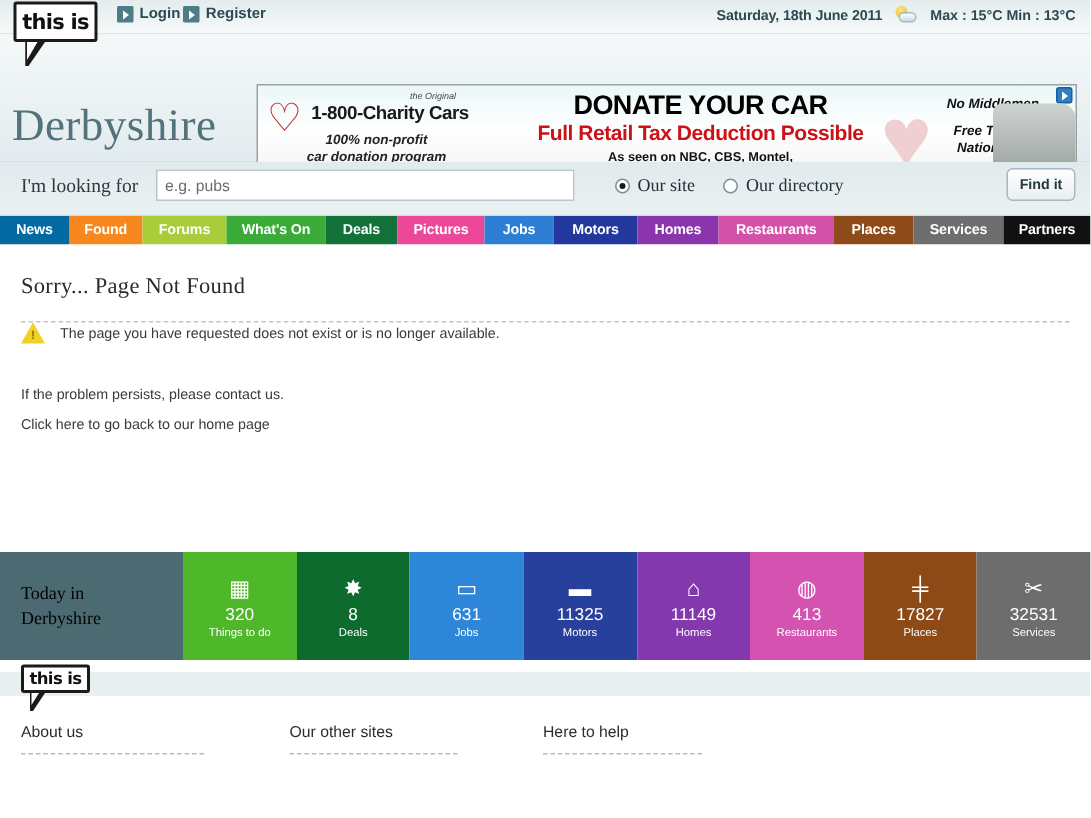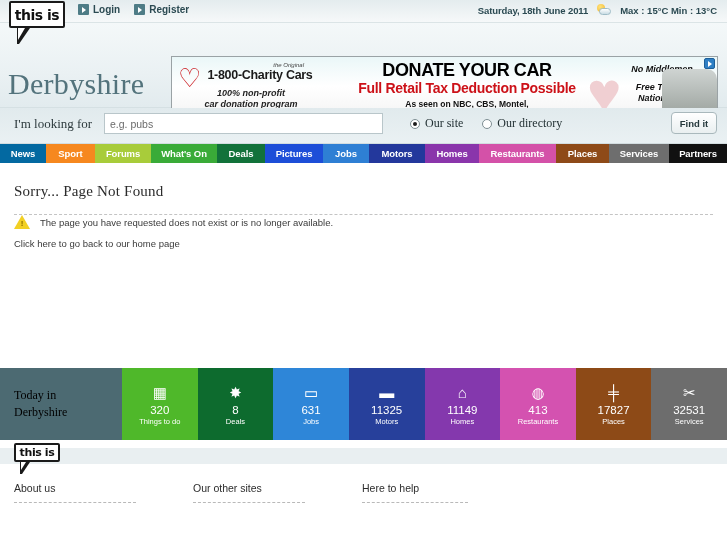--- a/index.html
+++ b/index.html
@@ -13,21 +13,21 @@
 
   
   .topbar {
     position: relative;
     height: 23px;
     background: linear-gradient(to bottom, #e4ecee 0%, #eef3f4 55%, #f6f8f9 100%);
     border-bottom: 1px solid #dbe4e6;
   }
   .auth-links {
     position: absolute; left: 78px; top: 4px;
-    display: flex; gap: 14px; align-items: center;
+    display: flex; gap: 2px; align-items: center;
   }
   .auth-link { display: flex; align-items: center; gap: 4px; cursor: pointer; }
   .auth-ico {
     width: 11px; height: 11px; background:#4e7c86;
     display:flex; align-items:center; justify-content:center;
     border-radius:1px;
   }
   .auth-ico i {
     width:0;height:0;border-left:4px solid #fff;
     border-top:3px solid transparent;border-bottom:3px solid transparent;
@@ -310,41 +310,42 @@
       <label class="radio-wrap">
         <span class="radio"></span>
         <span class="radio-lbl">Our directory</span>
       </label>
     </div>
     <div class="find-btn">Find it</div>
   </div>
 
   <div class="nav" id="nav">
       <div class="nav-item" style="background: #0369a1; width: 46px;">News</div>
-      <div class="nav-item" style="background: rgb(246, 136, 31); width: 49px;">Sport</div>
+      <div class="nav-item" style="background: rgb(246, 136, 31); width: 49px;">Found</div>
       <div class="nav-item" style="background: rgb(168, 204, 58); width: 56px;">Forums</div>
       <div class="nav-item" style="background: rgb(58, 171, 56); width: 66px;">What's On</div>
       <div class="nav-item" style="background: rgb(18, 114, 58); width: 48px;">Deals</div>
-      <div class="nav-item" style="background: #1d4ed8; width: 58px;">Pictures</div>
+      <div class="nav-item" style="background: #ec4899; width: 58px;">Pictures</div>
       <div class="nav-item" style="background: rgb(46, 127, 212); width: 46px;">Jobs</div>
       <div class="nav-item" style="background: rgb(35, 56, 156); width: 56px;">Motors</div>
       <div class="nav-item" style="background: rgb(138, 53, 171); width: 54px;">Homes</div>
       <div class="nav-item" style="background: rgb(212, 81, 168); width: 77px;">Restaurants</div>
       <div class="nav-item" style="background: rgb(142, 74, 24); width: 53px;">Places</div>
       <div class="nav-item" style="background: rgb(110, 110, 110); width: 60px;">Services</div>
       <div class="nav-item" style="background: rgb(17, 17, 17); width: 58px;">Partners</div>
     </div>
 
   <div class="main">
     <div class="err-title">Sorry... Page Not Found</div>
     <div class="dash"></div>
     <div class="err-row">
       <span class="warn-tri"></span>
       <span class="err-msg">The page you have requested does not exist or is no longer available.</span>
     </div>
+    <div class="err-p first">If the problem persists, please contact us.</div>
     <div class="err-p">Click here to go back to our home page</div>
   </div>
 
   <div class="stats" id="stats">
     <div class="stat-title">
       <span>Today in</span>
       <span>Derbyshire</span>
     </div>
   <div class="stat" style="background: rgb(79, 184, 42);">
         <div class="stat-ico">▦</div>

